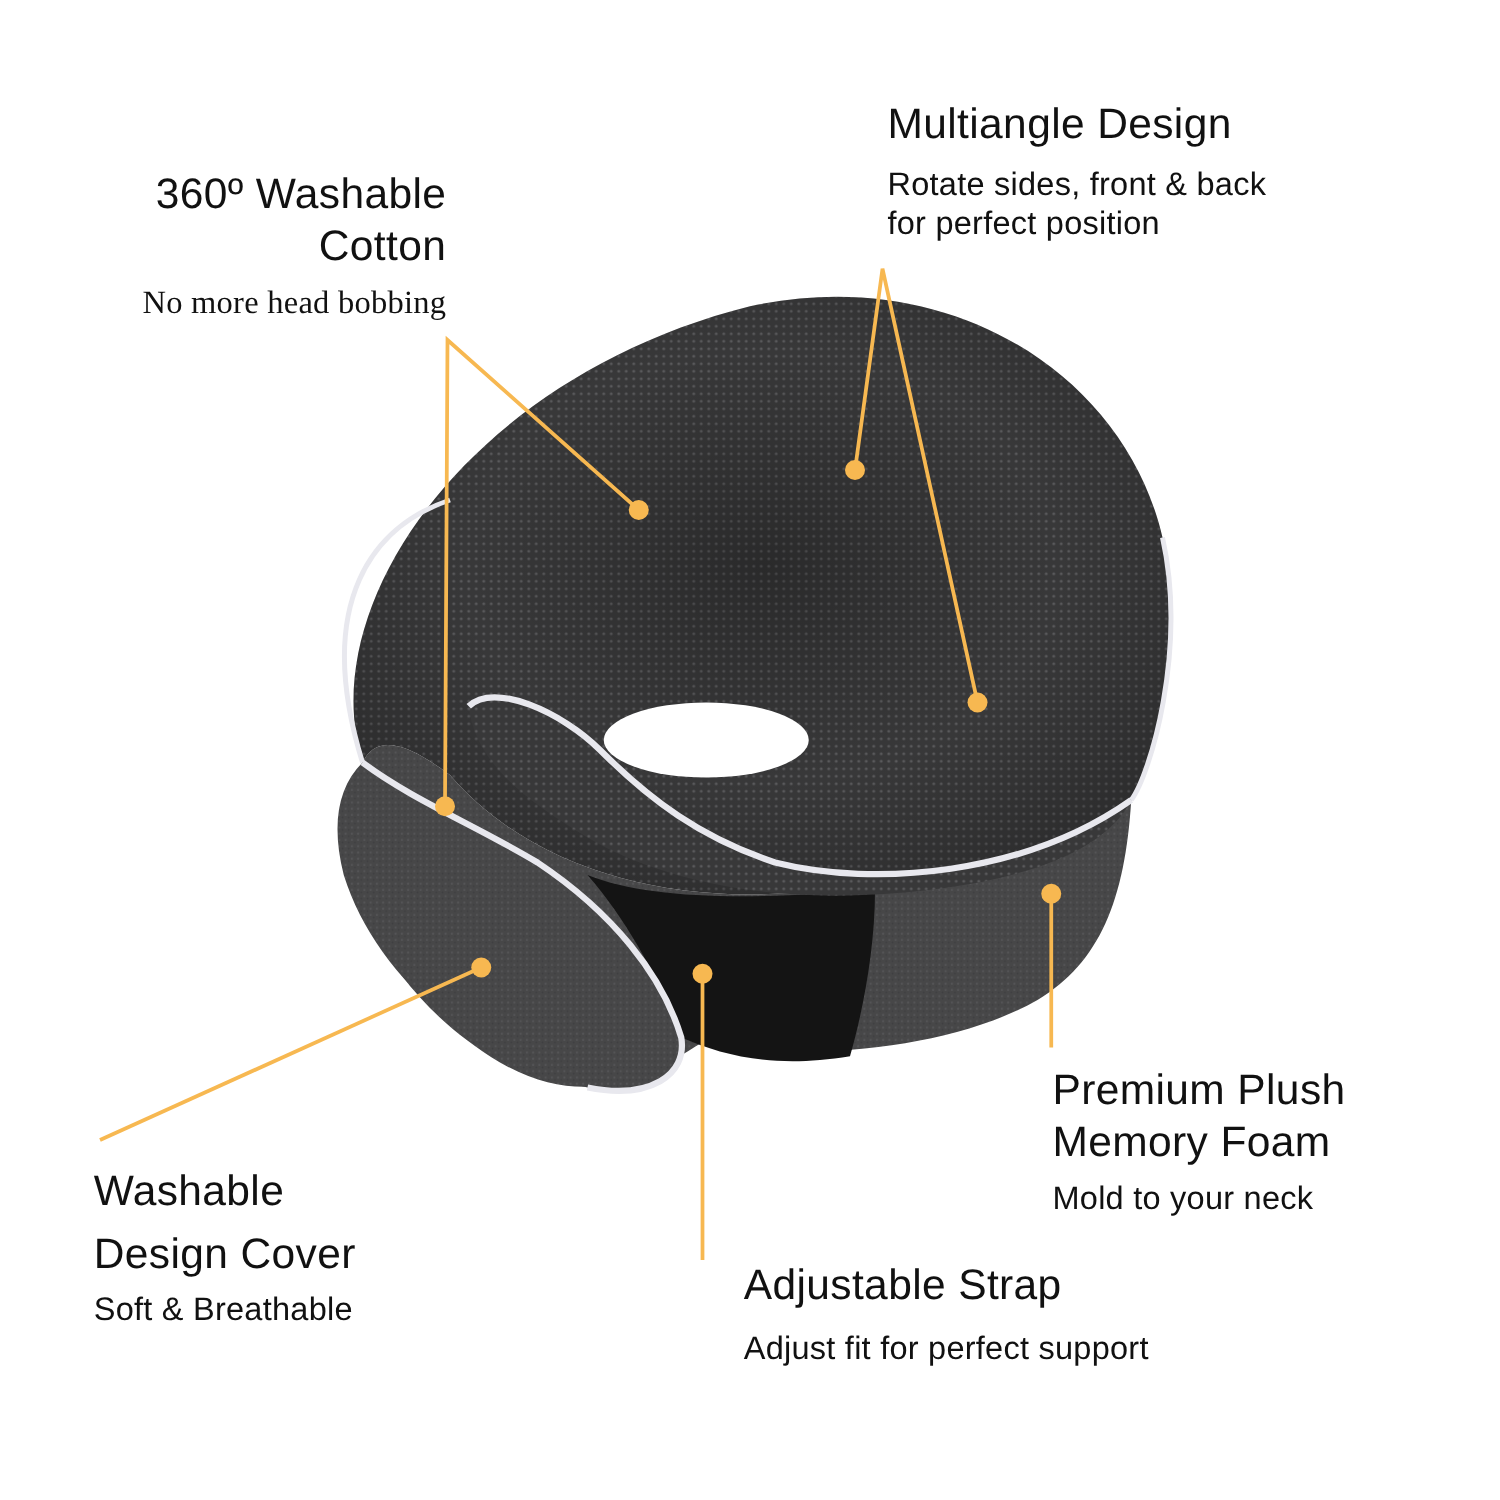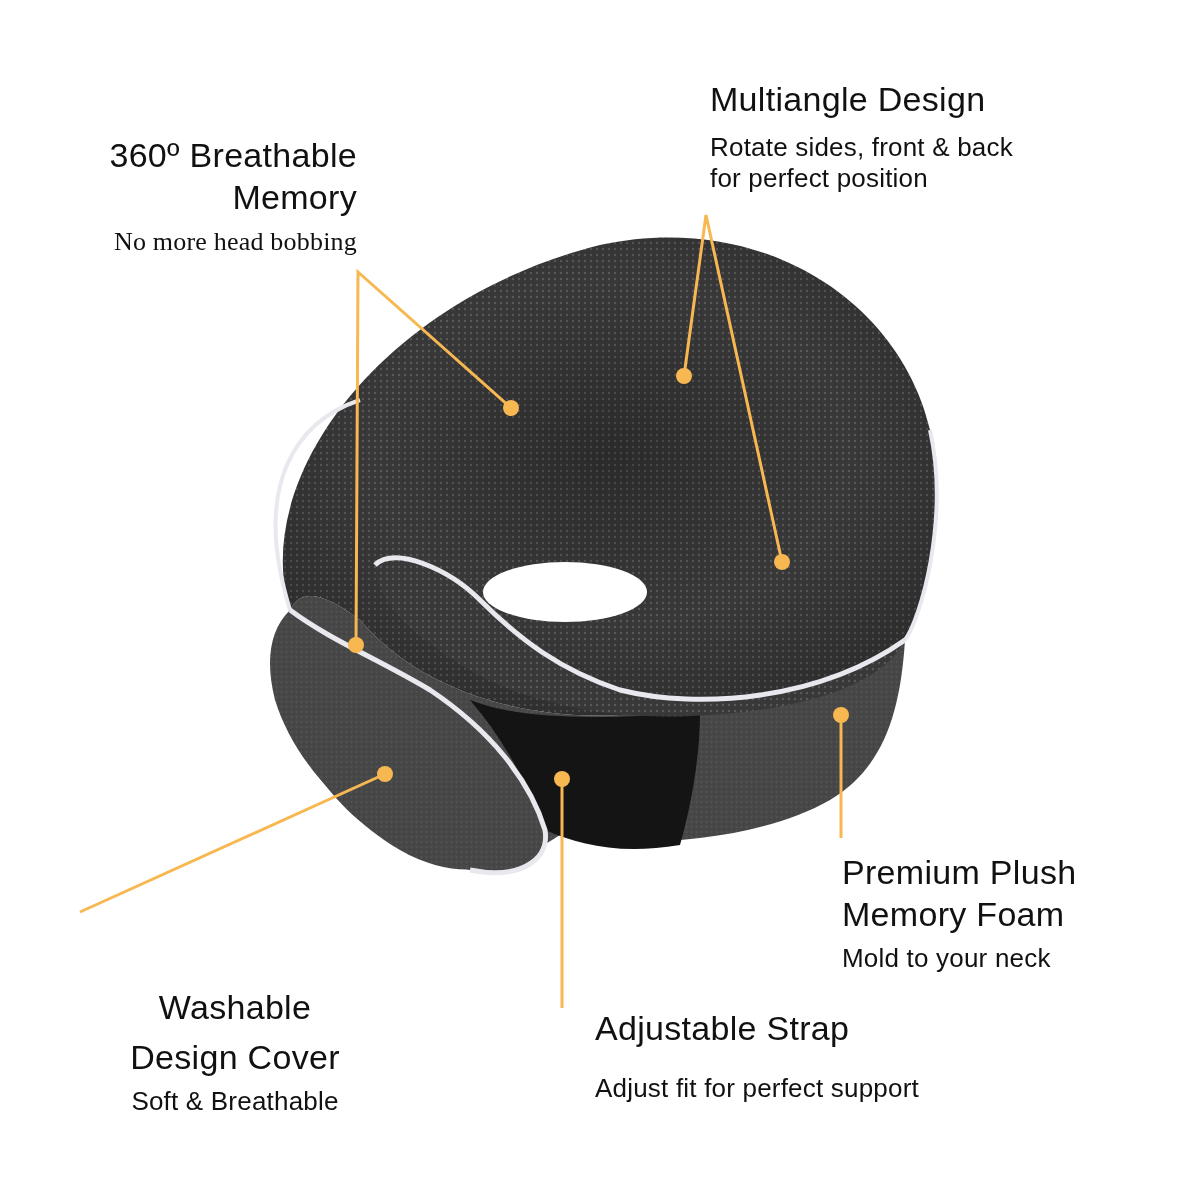--- a/index.html
+++ b/index.html
@@ -114,41 +114,41 @@
       <circle cx="356" cy="645" r="8"></circle>
       <circle cx="684" cy="376" r="8"></circle>
       <circle cx="782" cy="562" r="8"></circle>
       <circle cx="841" cy="715" r="8"></circle>
       <circle cx="385" cy="774" r="8"></circle>
       <circle cx="562" cy="779" r="8"></circle>
     </g>
   </svg>
 
   <div class="label right-align" style="right:843px; top:134px; width:340px;">
-    <div class="title">360º Breathable</div>
-    <div class="title">Memory</div>
+    <div class="title">360º Washable</div>
+    <div class="title">Cotton</div>
     <div class="sub" style="margin-top:8px;font-family:Liberation Serif, serif;">No more head bobbing</div>
   </div>
 
   <div class="label" style="left:842px; top:851px; width:340px;">
     <div class="title">Premium Plush</div>
     <div class="title">Memory Foam</div>
     <div class="sub" style="margin-top:8px;">Mold to your neck</div>
   </div>
 
   <div class="label" style="left:710px; top:78px; width:420px;">
     <div class="title">Multiangle Design</div>
     <div class="sub" style="margin-top:12px;">Rotate sides, front &amp; back</div>
     <div class="sub">for perfect position</div>
   </div>
 
-  <div class="label" style="left:75px; top:982px; width:320px;text-align:center;">
+  <div class="label" style="left:75px; top:928px; width:320px;">
     <div class="title" style="line-height:50px;">Washable</div>
     <div class="title" style="line-height:50px;">Design Cover</div>
     <div class="sub" style="margin-top:4px;">Soft &amp; Breathable</div>
   </div>
 
   <div class="label" style="left:595px; top:1007px; width:440px;">
     <div class="title">Adjustable Strap</div>
-    <div class="sub" style="margin-top:24px;">Adjust fit for perfect support</div>
+    <div class="sub" style="margin-top:14px;">Adjust fit for perfect support</div>
   </div>
 
 </div>
 
 </body></html>

